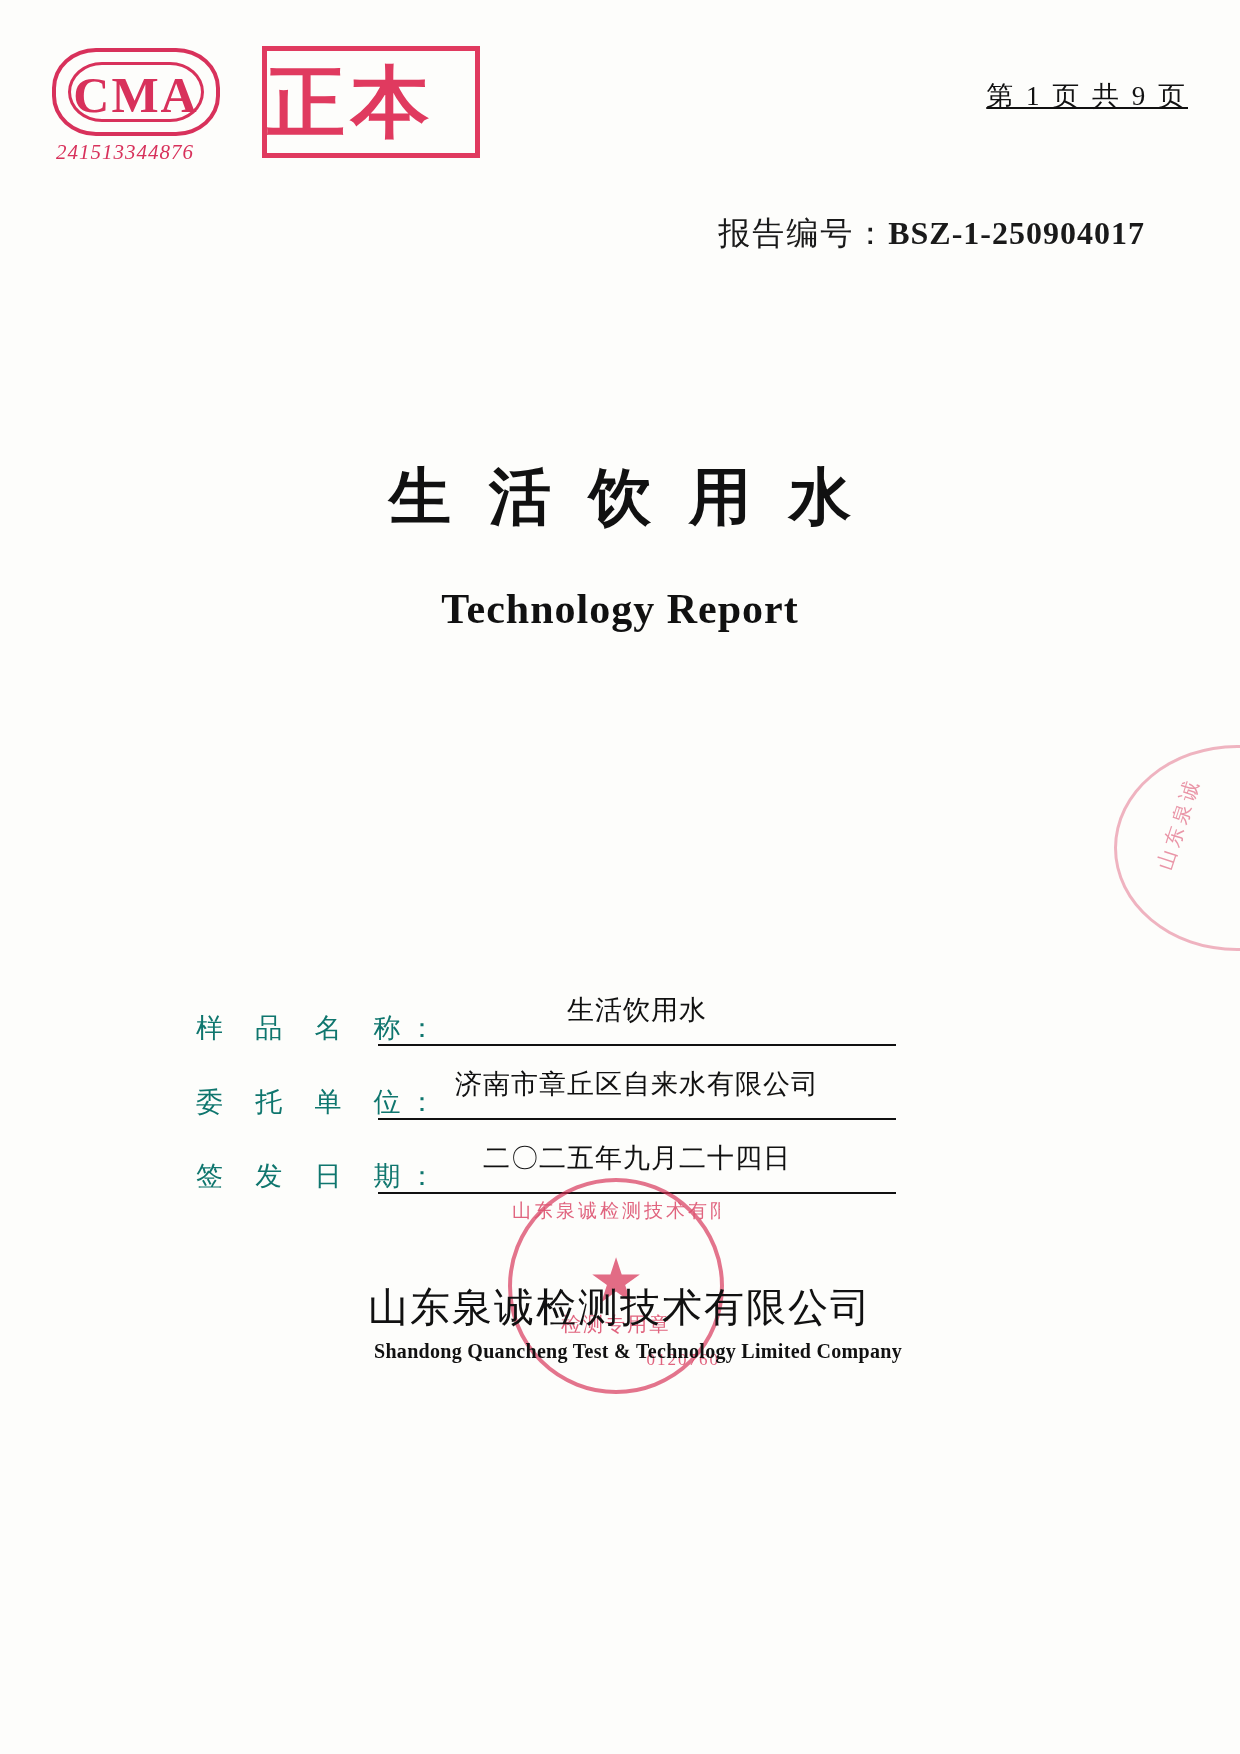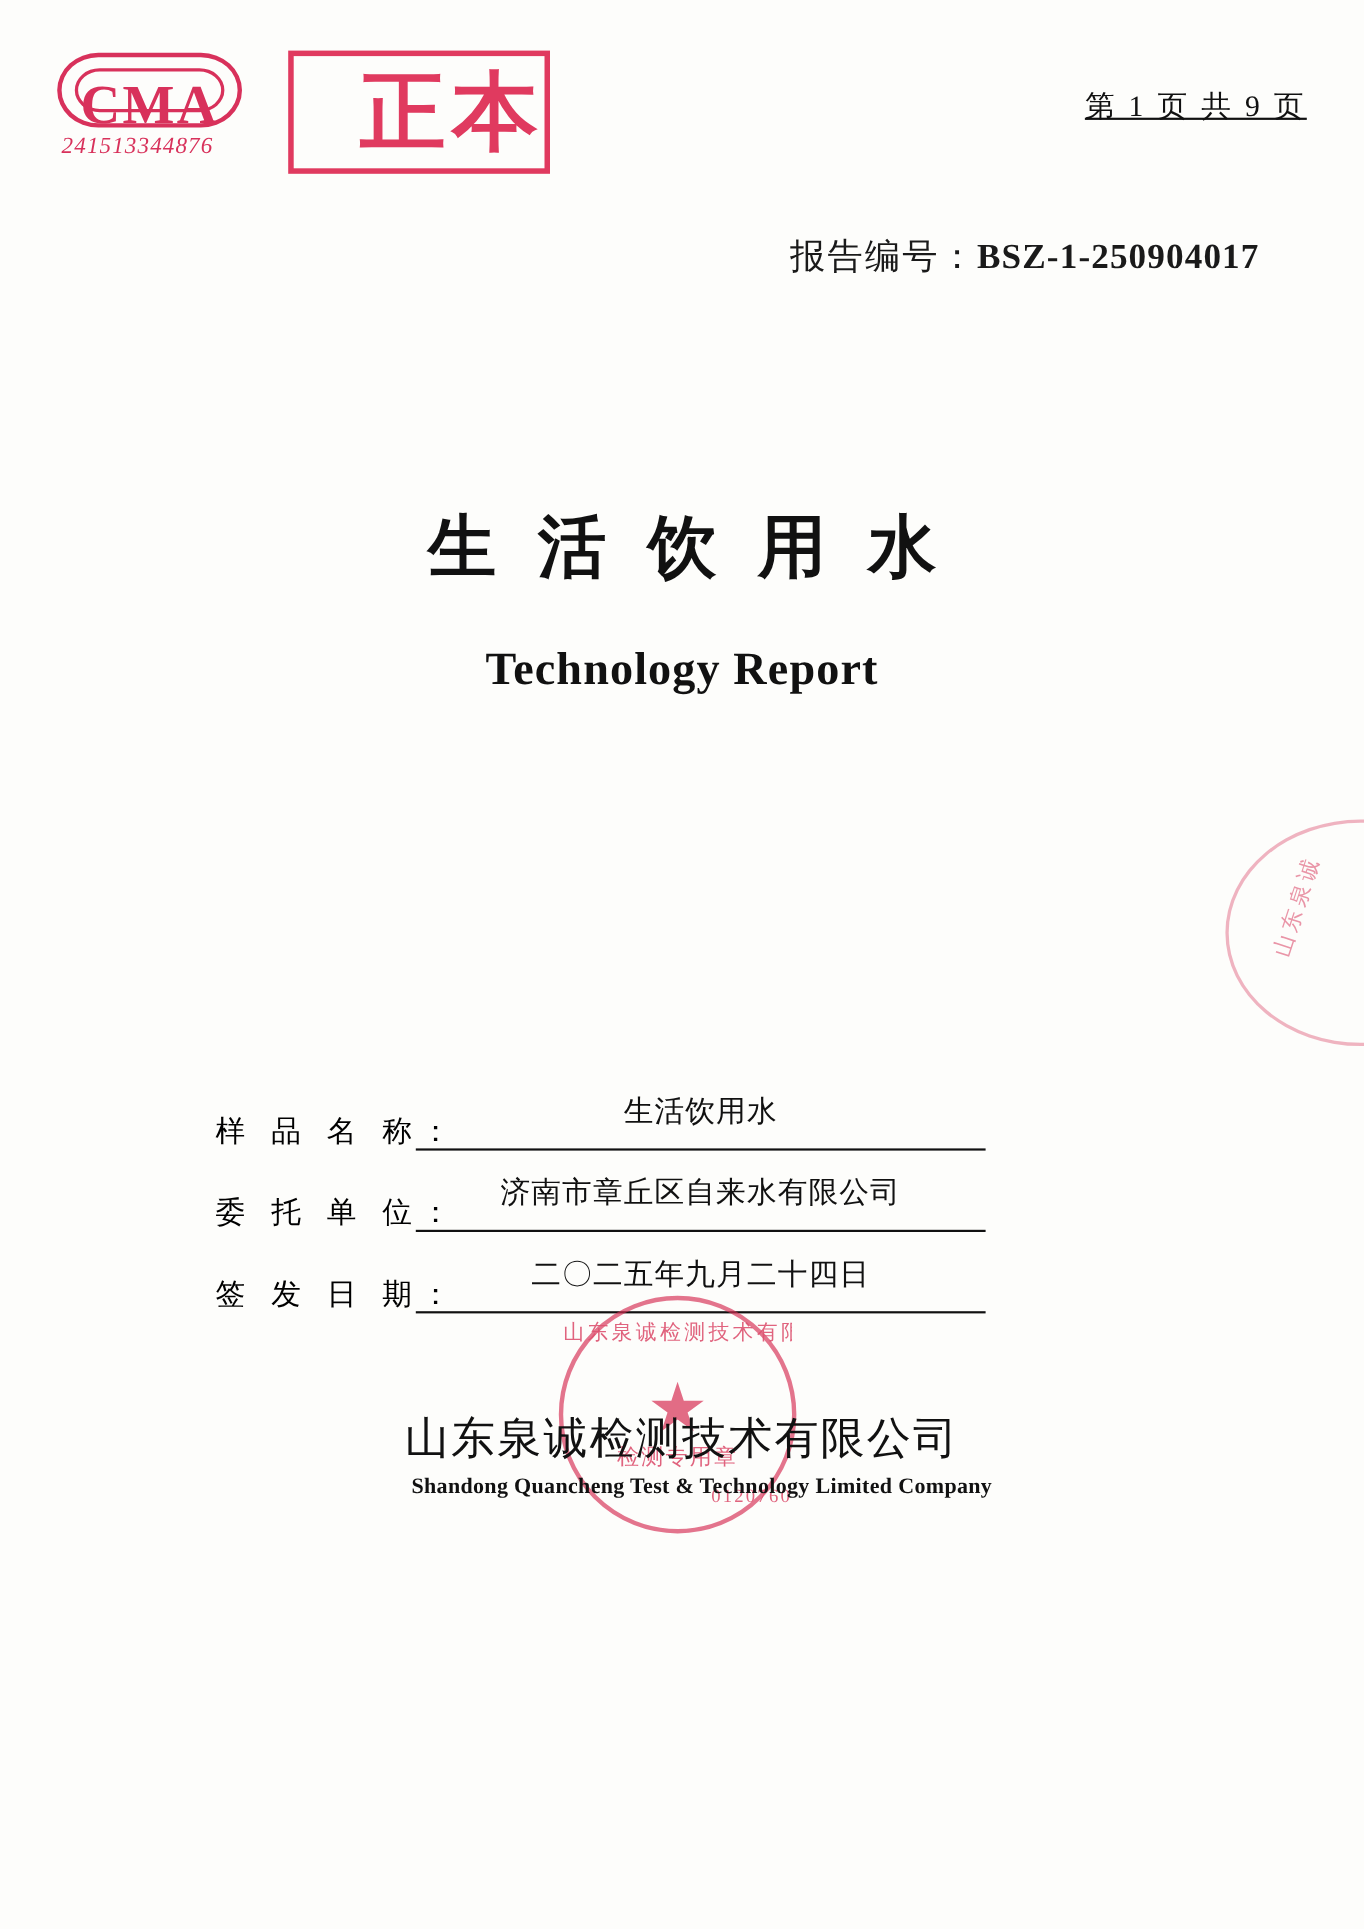--- a/index.html
+++ b/index.html
@@ -27,21 +27,21 @@
   
   .cma-block {
     position: absolute;
     left: 52px;
     top: 48px;
     width: 190px;
   }
   .cma-outer {
     position: relative;
     width: 168px;
-    height: 68px;
+    height: 88px;
     border: 4px solid #d8315b;
     border-radius: 44px / 40px;
     box-sizing: border-box;
   }
   .cma-inner {
     position: absolute;
     left: 12px;
     top: 10px;
     right: 12px;
     bottom: 10px;
@@ -69,27 +69,27 @@
     letter-spacing: 1px;
     color: #d8315b;
     font-style: italic;
   }
 
   
   .zhengben {
     position: absolute;
     left: 262px;
     top: 46px;
-    width: 238px;
+    width: 218px;
     height: 112px;
     border: 5px solid #e03a5f;
     box-sizing: border-box;
     display: flex;
     align-items: center;
-    justify-content: flex-end;
+    justify-content: flex-start;
   }
   .zhengben span {
     font-family: "DejaVu Sans", sans-serif;
     font-weight: bold;
     font-size: 78px;
     line-height: 80px;
     letter-spacing: 6px;
     color: #e03a5f;
   }
 
@@ -152,24 +152,24 @@
   }
   .field-row {
     display: flex;
     align-items: flex-end;
     height: 56px;
     margin-bottom: 18px;
   }
   .field-label {
     width: 182px;
     flex: 0 0 182px;
-    font-family: Liberation Sans, sans-serif;
+    font-family: Liberation Mono, monospace;
     font-size: 27px;
     letter-spacing: 8px;
-    color: #000000;
+    color: #0f766e;
     white-space: nowrap;
   }
   .field-label .colon { letter-spacing: 0; }
   .field-value {
     flex: 1 1 auto;
     border-bottom: 2px solid #111;
     text-align: center;
     padding-bottom: 16px;
     font-family: "DejaVu Sans", sans-serif;
     font-size: 27px;

